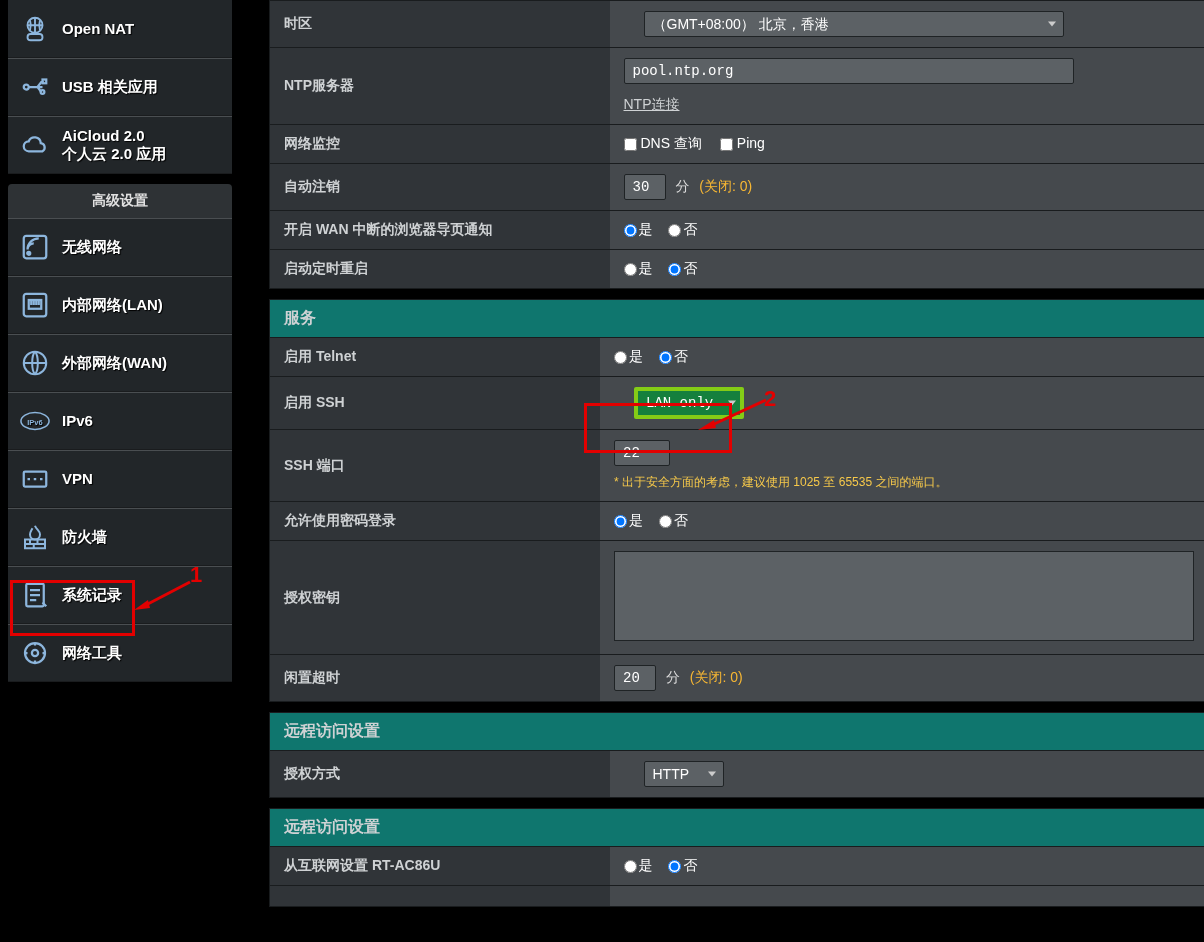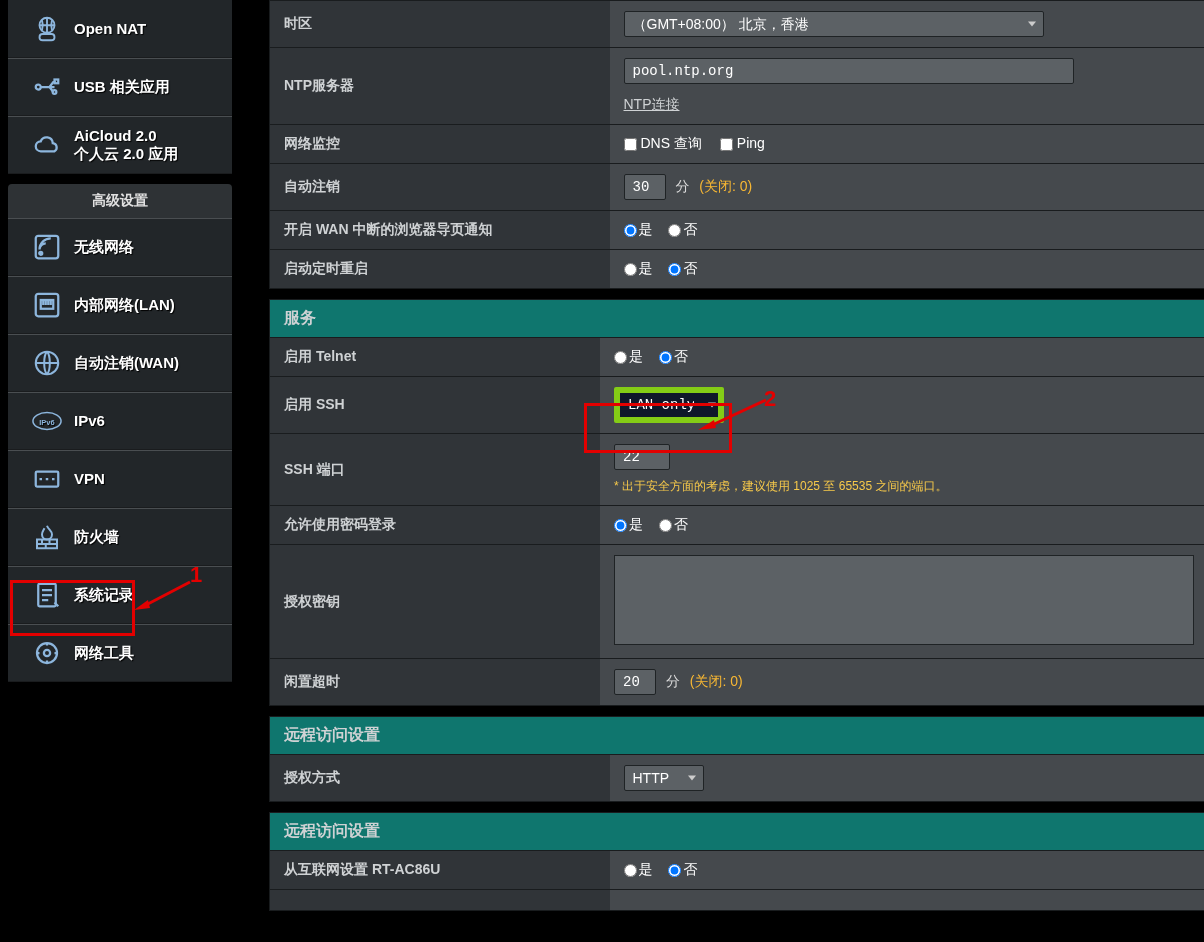--- a/index.html
+++ b/index.html
@@ -17,21 +17,21 @@
   position: absolute;
   left: 8px;
   top: 0;
   width: 224px;
 }
 .nav-group { margin-bottom: 10px; }
 .nav-item {
   display: flex;
   align-items: center;
   height: 58px;
-  padding: 0 22px;
+  padding: 0 10px;
   background: #222629;
   border-top: 1px solid #4a4e51;
   border-bottom: 1px solid #1a1c1e;
   cursor: pointer;
   font-weight: bold;
   color: #fff;
   text-shadow: 1px 1px 1px #000;
 }
 .nav-item:first-child { border-top: none; }
 .nav-item.active {
@@ -115,37 +115,38 @@
   font-family: "Courier New", monospace;
   font-size: 14px;
   padding: 4px 8px;
   border-radius: 2px;
 }
 .select {
   font-family: inherit;
   padding-right: 24px;
   appearance: none;
   position: relative;
+  margin-left: 20px;
 }
 .select-wrap {
   display: inline-block;
   position: relative;
 }
 .select-wrap::after {
   content: "";
   position: absolute;
   right: 8px; top: 50%;
   transform: translateY(-50%);
   border-left: 4px solid transparent;
   border-right: 4px solid transparent;
   border-top: 5px solid #ccc;
   pointer-events: none;
 }
 .select.wide { width: 420px; font-family: inherit; }
-.select.ssh { font-family: "Courier New", monospace; background:#0f172a; border:6px solid #84cc16; width: 110px; }
+.select.ssh { font-family: "Courier New", monospace; background:#15803d; border:4px solid #84cc16; width: 110px; }
 .input-small { width: 42px; text-align: left; }
 .input-med { width: 56px; text-align: left; }
 .input-ntp { width: 450px; }
 .textarea {
   width: 580px; height: 90px;
   background: #5c6165;
   border: 1px solid #1f2325;
   color: #fff;
   resize: none;
 }
@@ -238,21 +239,21 @@
         </span>
       <span class="nav-label">内部网络(LAN)</span>
     </div>
     <div class="nav-item">
       <span class="nav-icon">
           <svg width="30" height="30" viewBox="0 0 24 24" fill="none" stroke="currentColor" stroke-width="1.6">
             <circle cx="12" cy="12" r="9"></circle>
             <path d="M3 12h18M12 3c3 3 3 15 0 18M12 3c-3 3-3 15 0 18"></path>
           </svg>
         </span>
-      <span class="nav-label">自动注销(WAN)</span>
+      <span class="nav-label">外部网络(WAN)</span>
     </div>
     <div class="nav-item">
       <span class="nav-icon">
           <svg width="30" height="24" viewBox="0 0 32 20">
             <ellipse cx="16" cy="10" rx="15" ry="9" fill="none" stroke="currentColor" stroke-width="1.6"></ellipse>
             <text x="16" y="14" text-anchor="middle" font-size="8" fill="currentColor" font-weight="bold">IPv6</text>
           </svg>
         </span>
       <span class="nav-label">IPv6</span>
     </div>

